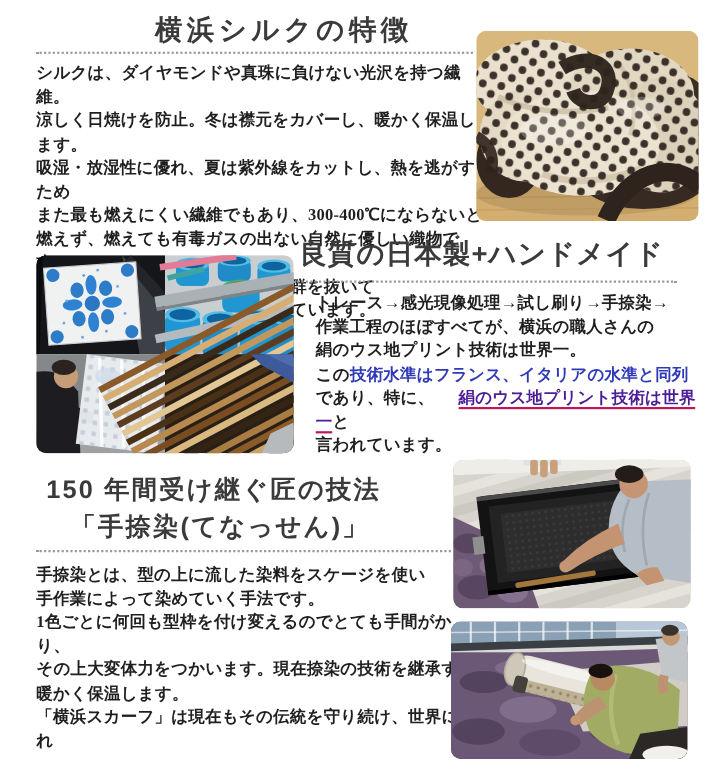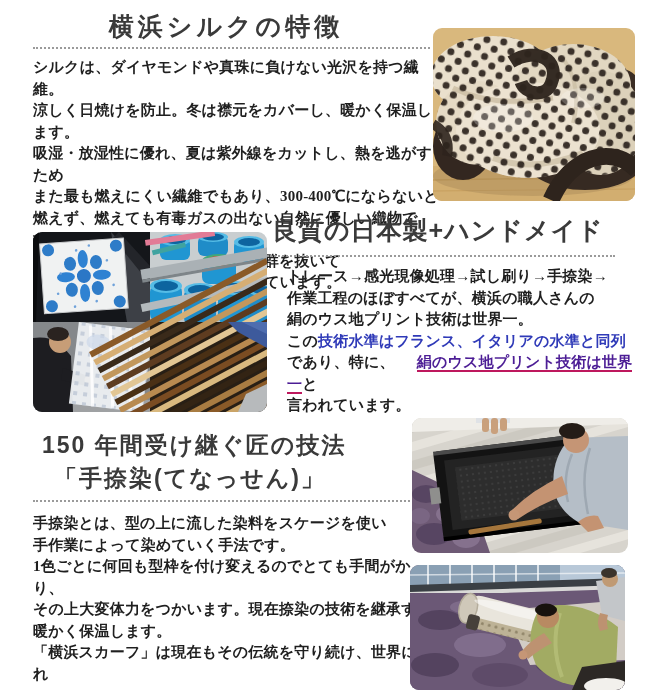--- a/index.html
+++ b/index.html
@@ -1,19 +1,19 @@
 <!DOCTYPE html>
 <html><head>
 <meta charset="utf-8">
 <style>
   html,body{margin:0;padding:0;background:#ffffff;}
   .page{position:relative;width:650px;height:700px;background:#ffffff;overflow:hidden;
         font-family:"Liberation Serif",serif;color:#222222;}
-  .heading{font-family:"Liberation Sans",sans-serif;font-weight:600;color:#3a3a3a;}
-  .h1{position:absolute;left:0;top:10px;width:452px;text-align:center;font-size:25px;letter-spacing:4px;}
+  .heading{font-family:"Liberation Sans",sans-serif;font-weight:600;color:#3a3a3a;text-align:center;}
+  .h1{position:absolute;left:0;top:10px;width:452px;text-align:center;font-size:25px;letter-spacing:4px;padding-left:32px;}
   .h2{position:absolute;left:272px;top:214px;width:368px;text-align:left;font-size:25px;letter-spacing:1px;}
   .h3{position:absolute;left:42px;top:429px;font-size:23px;letter-spacing:2px;line-height:33px;}
   .h3 .l2{padding-left:12px;}
   .dotted{position:absolute;height:0;border-top:2px dotted #9a9a9a;}
   .d1{left:33px;top:47px;width:397px;}
   .d2{left:267px;top:255px;width:348px;}
   .d3{left:33px;top:500px;width:377px;}
   .para{position:absolute;font-size:15px;line-height:21.5px;font-weight:600;letter-spacing:0.2px;color:#1f1f1f;}
   .p1{left:33px;top:57px;width:412px;}
   .p2{left:287px;top:266px;width:360px;}

